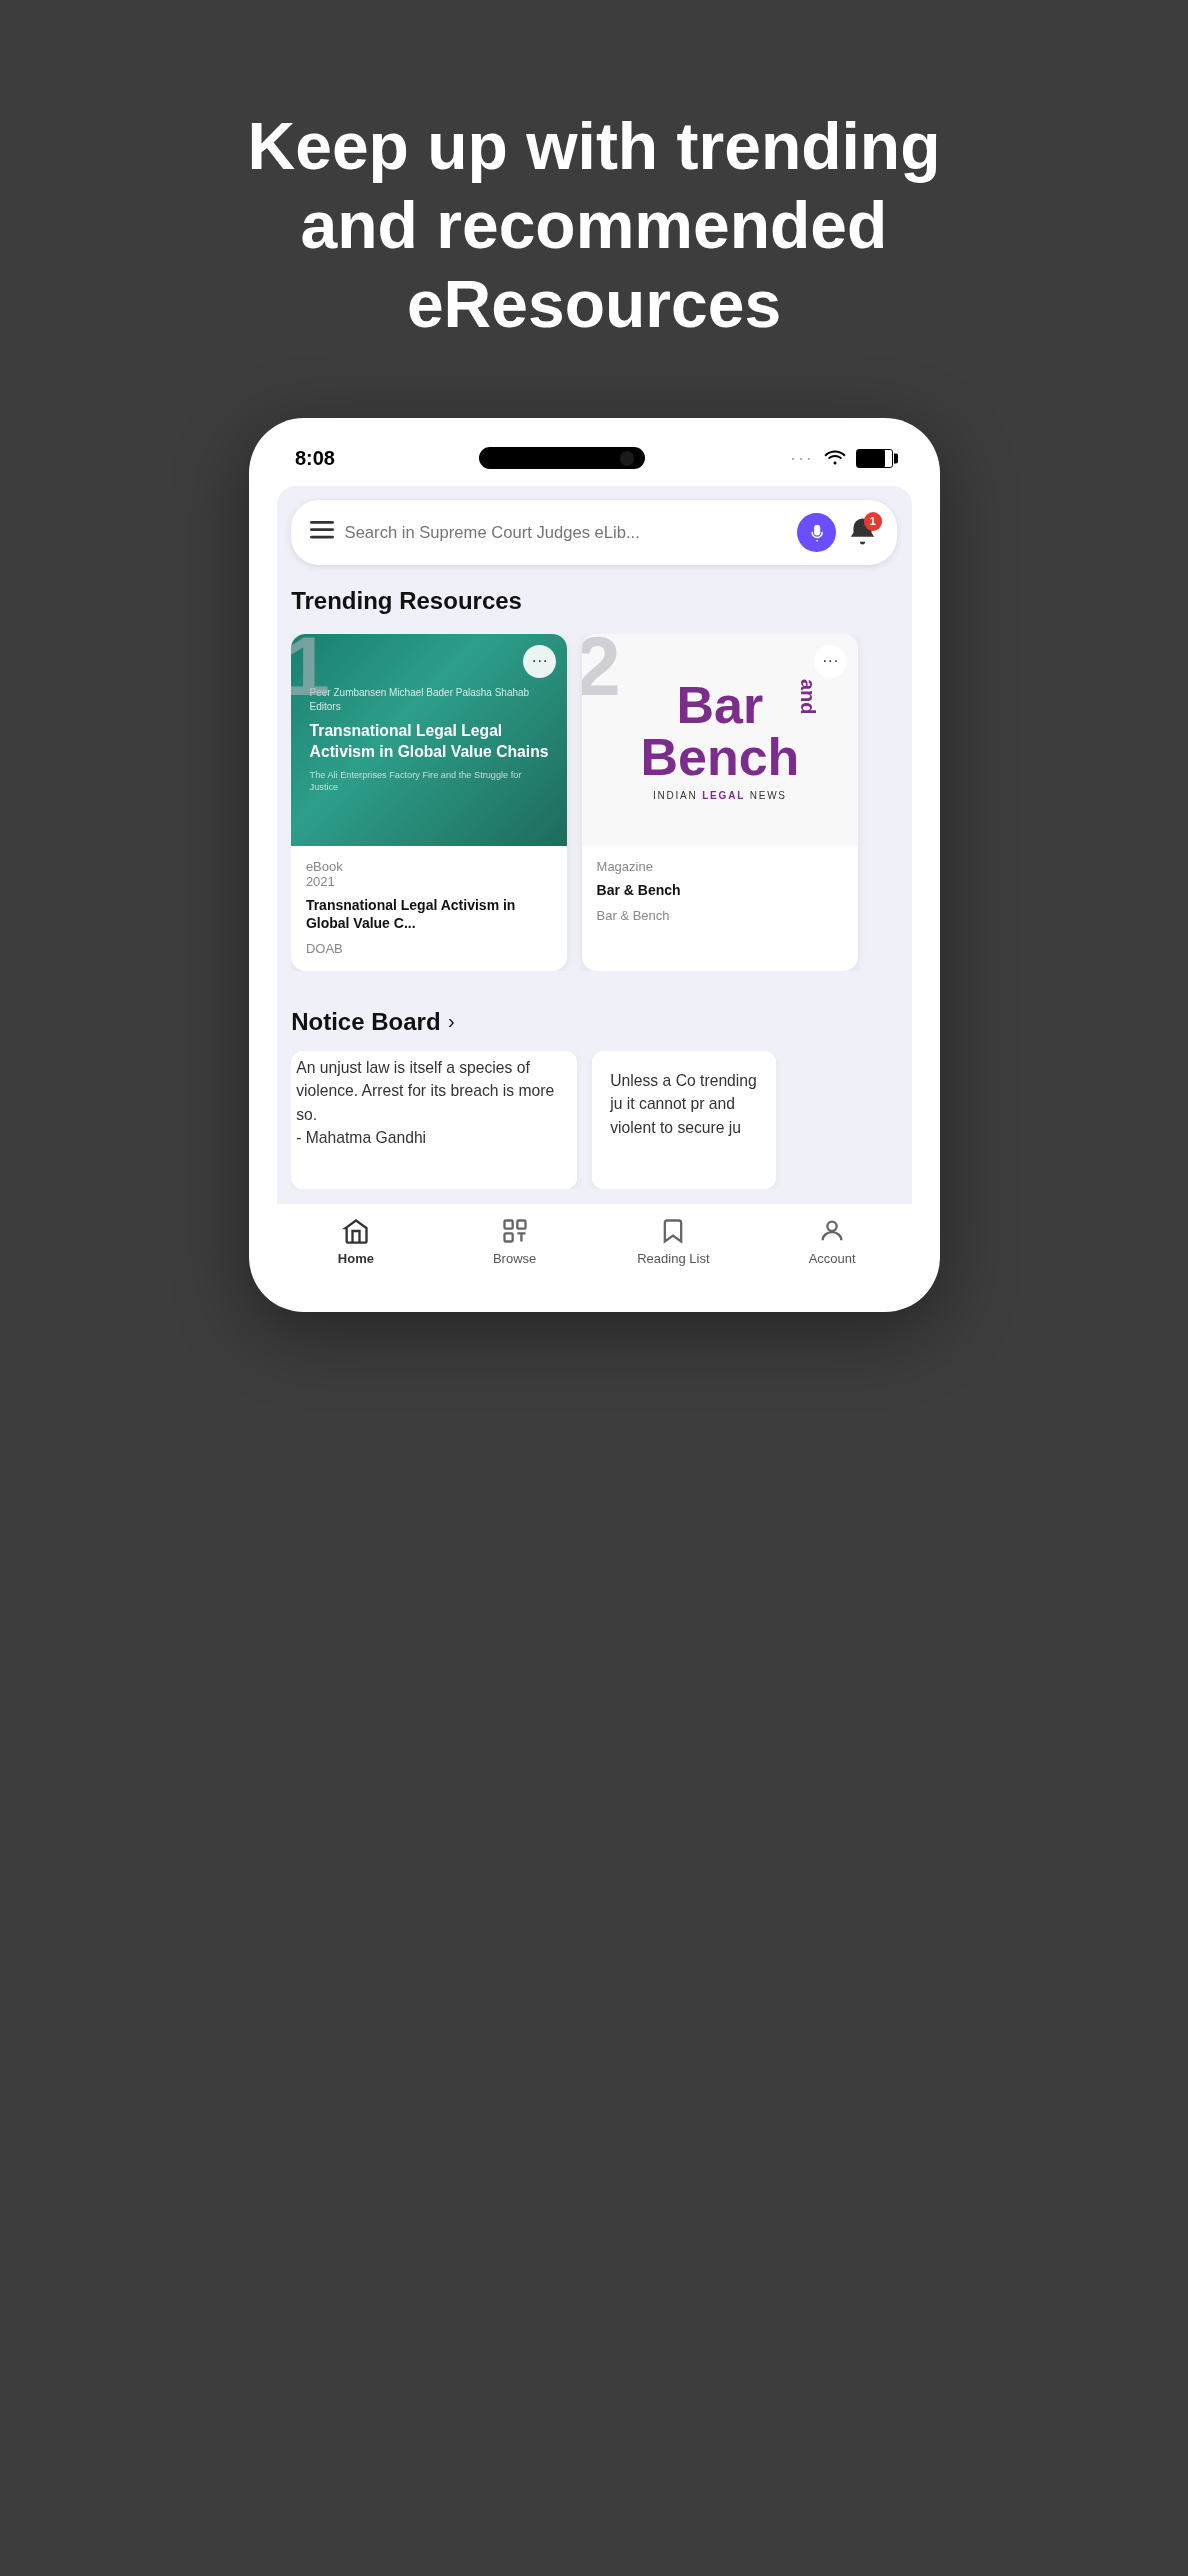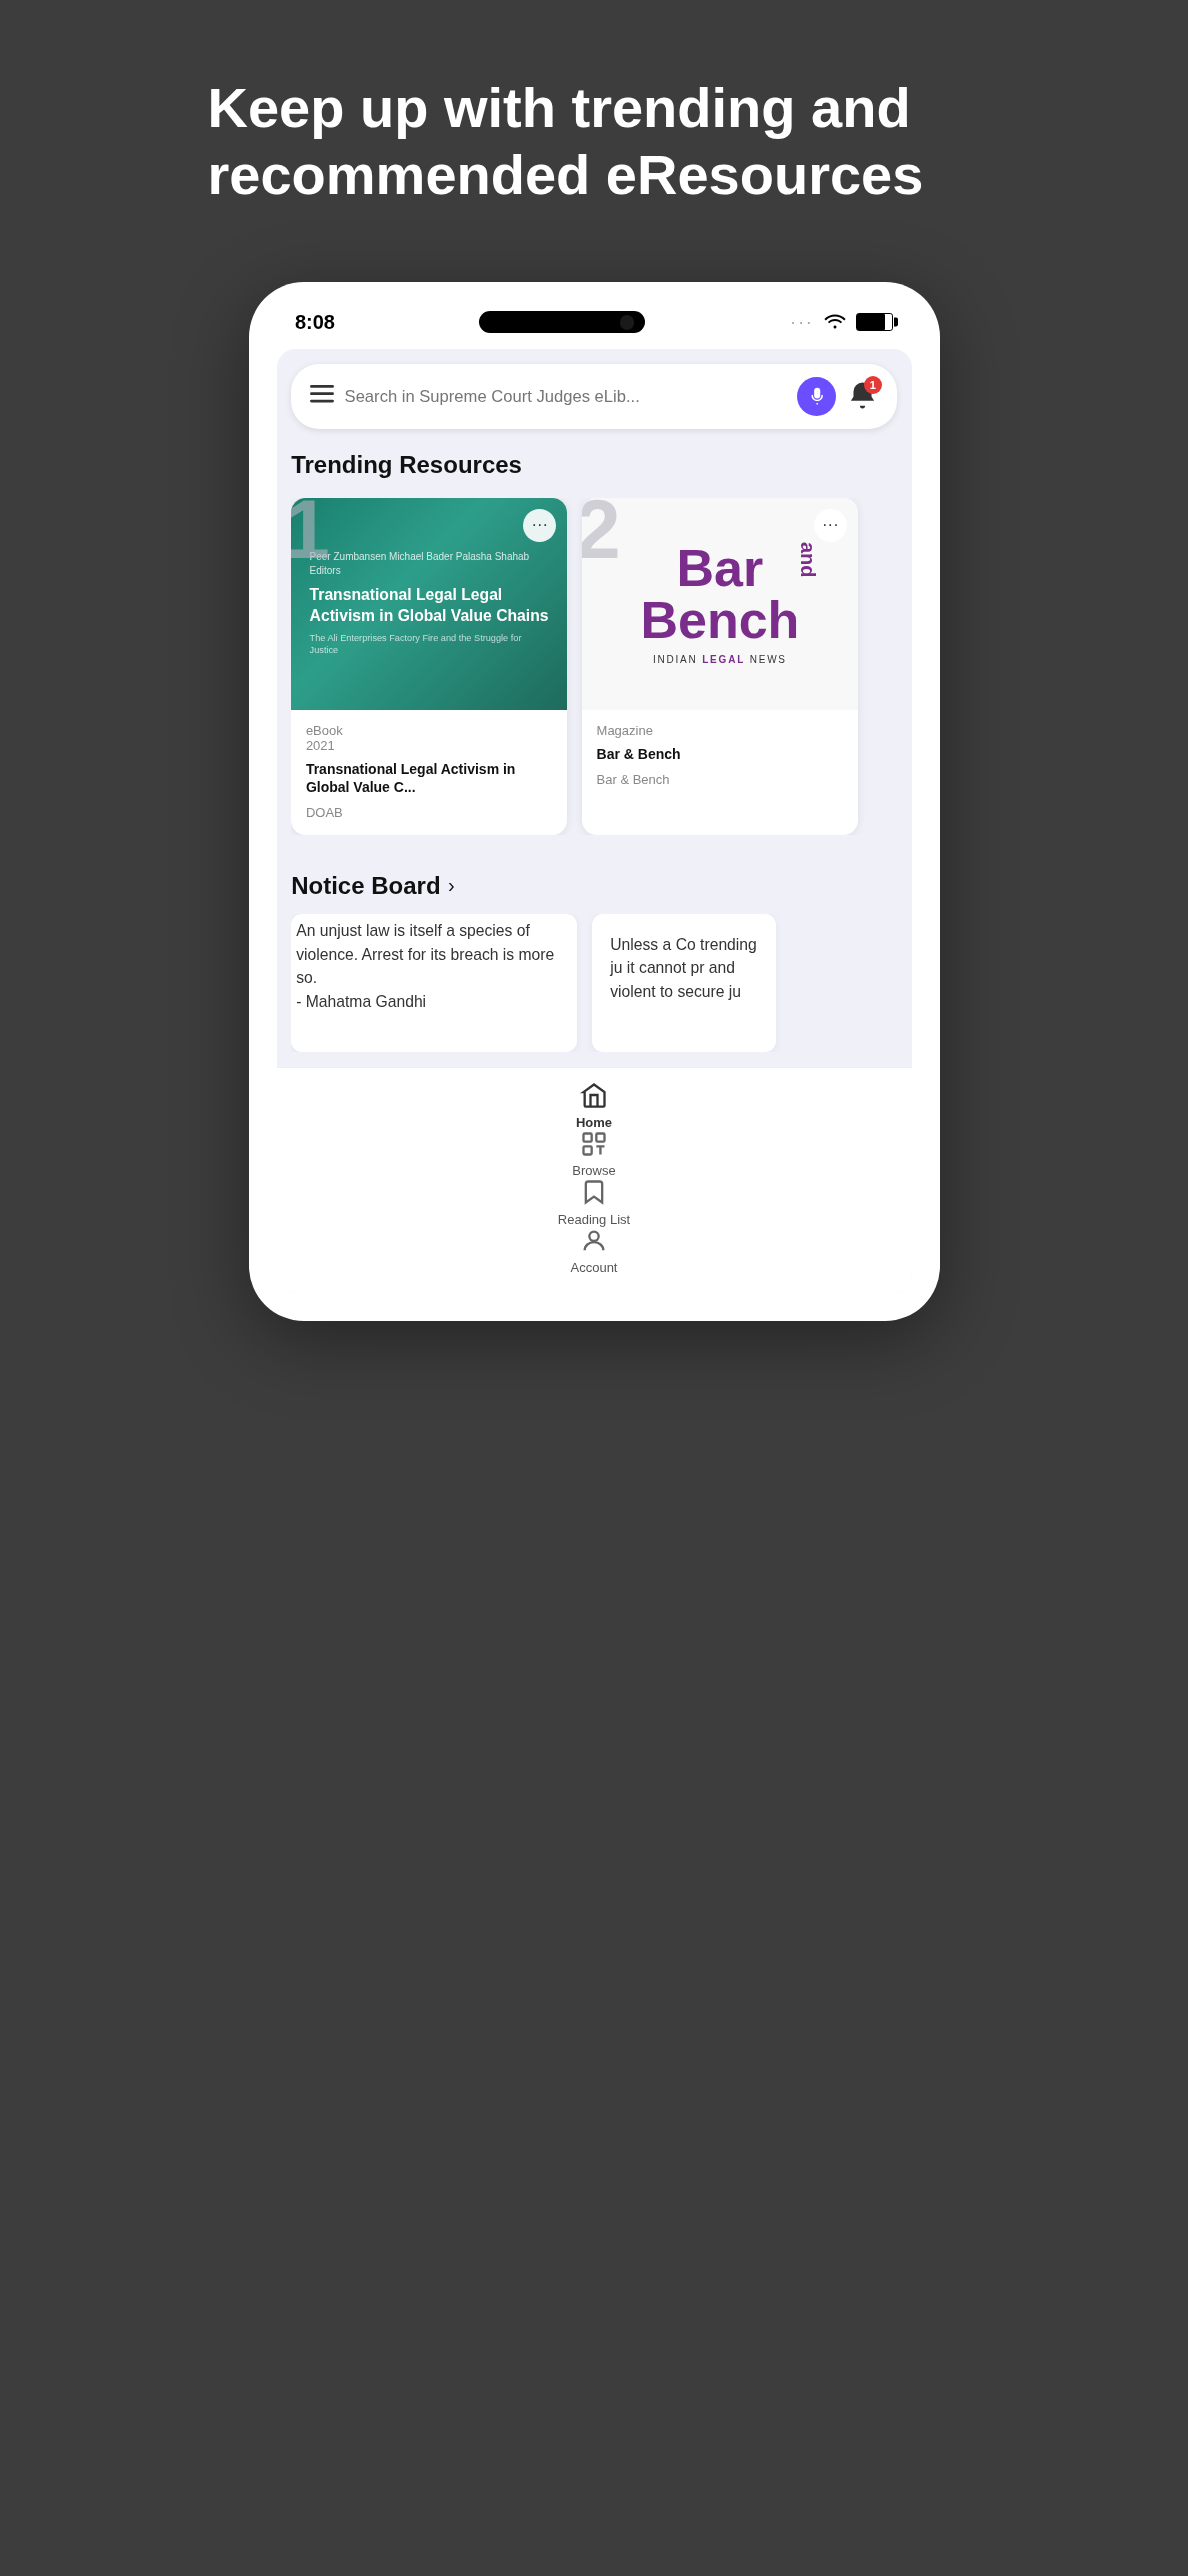--- a/index.html
+++ b/index.html
@@ -9,26 +9,27 @@
       min-height: 2576px;
       background-color: #3d3d3d;
       font-family: -apple-system, BlinkMacSystemFont, 'Segoe UI', sans-serif;
       display: flex;
       flex-direction: column;
       align-items: center;
     }
 
     .hero-text {
       color: #ffffff;
-      font-size: 56px;
+      font-size: 66px;
       font-weight: 700;
-      text-align: left;
+      text-align: center;
       line-height: 1.2;
       padding: 74px 74px 55px;
       max-width: 921px;
+      margin-top: 33px;
     }
 
     .phone-wrapper {
       width: 691px;
       background: #ffffff;
       border-radius: 55px;
       padding: 28px;
       box-shadow: 0 18.4px 74px rgba(0,0,0,0.4);
       position: relative;
       margin-top: 18.4px;
@@ -405,21 +406,20 @@
     }
 
     
     .bottom-nav {
       background: #fff;
       display: flex;
       justify-content: space-around;
       align-items: center;
       padding: 13px 0 18.4px;
       border-top: 0.9px solid #eee;
-      flex-direction: column;
     }
 
     .nav-item {
       display: flex;
       flex-direction: column;
       align-items: center;
       gap: 5.5px;
       cursor: pointer;
       flex: 1;
     }

